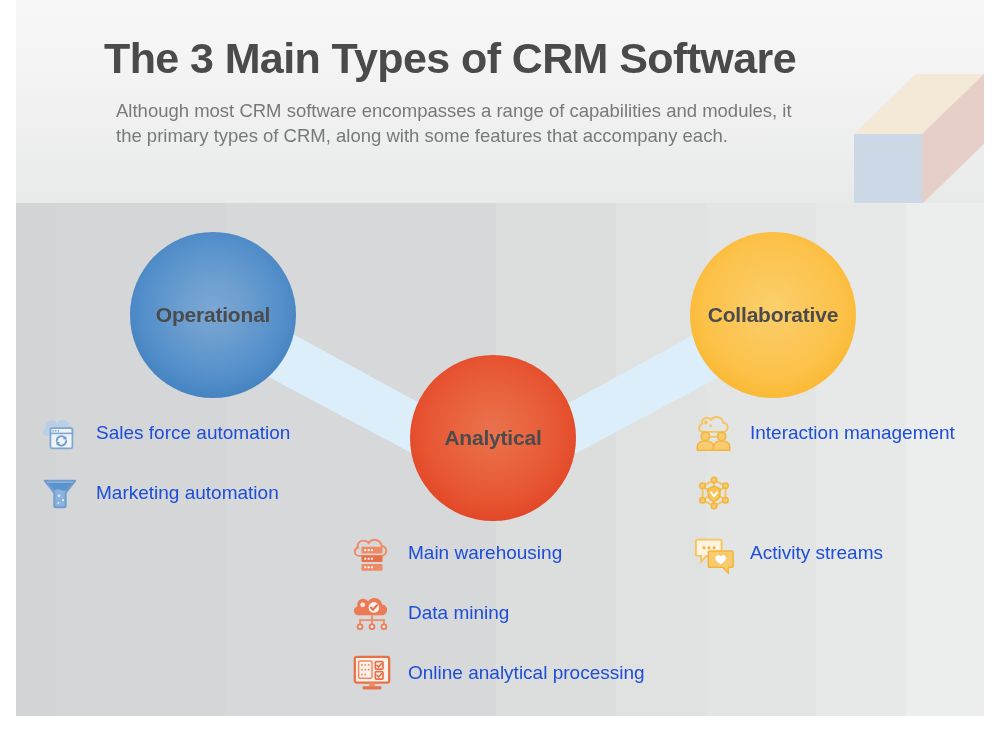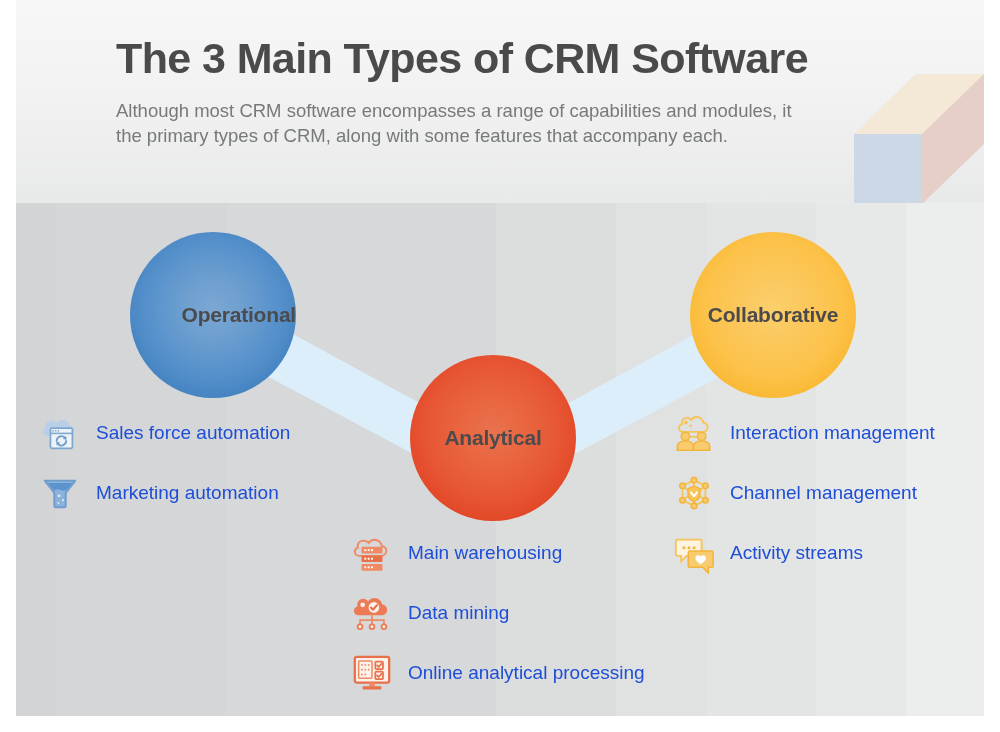--- a/index.html
+++ b/index.html
@@ -21,21 +21,21 @@
     position: absolute;
     left: 16px; top: 0px;
     width: 968px; height: 203px;
     background: linear-gradient(180deg,#f7f7f7 0%, #f2f2f2 45%, #e8e9e9 100%);
     overflow: hidden;
   }
   #header-inner { position: relative; width: 100%; height: 100%; }
 
   #page-title {
     position: absolute;
-    left: 100px; top: 34px;
+    left: 88px; top: 34px;
     font-size: 43px;
     font-weight: bold;
     color: #4a4a4a;
     letter-spacing: -0.6px;
     white-space: nowrap;
   }
   #page-subtitle {
     position: absolute;
     left: 100px; top: 98px;
     width: 760px;
@@ -73,21 +73,20 @@
     font-weight: bold;
     color: #4b4b4d;
     letter-spacing: -0.2px;
     white-space: nowrap;
     position: relative;
     z-index: 3;
   }
   #node-operational {
     left: 114px; top: 29px; width: 166px; height: 166px;
     background: radial-gradient(circle at 50% 46%, #7ba7d4 0%, #6fa0d0 22%, #5590cb 55%, #3d7ebd 82%, #3478b8 100%);
-    justify-content: flex-end;
   }
   #node-analytical {
     left: 394px; top: 152px; width: 166px; height: 166px;
     background: radial-gradient(circle at 50% 46%, #e8724f 0%, #e96842 22%, #e75634 55%, #e04122 82%, #dc3b1e 100%);
   }
   #node-collaborative {
     left: 674px; top: 29px; width: 166px; height: 166px;
     background: radial-gradient(circle at 50% 46%, #fbd06c 0%, #fbc95f 22%, #fcc24a 55%, #f9b52b 82%, #f8b024 100%);
   }
 
@@ -105,21 +104,21 @@
     display: flex; align-items: center; justify-content: center;
   }
   .feature-label {
     margin-left: 14px;
     font-size: 19px;
     color: #1d4ed8;
     white-space: nowrap;
   }
   #col-operational    { left: 22px;  top: 200px; }
   #col-analytical     { left: 334px; top: 320px; }
-  #col-collaborative  { left: 656px; top: 200px; }
+  #col-collaborative  { left: 676px; top: 200px; }
 </style>
 </head>
 <body>
 
 <div id="page">
 
   <div id="header">
     <div id="header-inner">
 
       <svg id="cube" viewBox="0 0 140 185" preserveAspectRatio="none">
@@ -302,21 +301,20 @@
               <circle cx="34" cy="14.5" r="2.9"></circle>
               <circle cx="10" cy="14.5" r="2.9"></circle>
               <circle cx="34" cy="29.5" r="2.9"></circle>
               <circle cx="10" cy="29.5" r="2.9"></circle>
               <circle cx="22" cy="35.5" r="2.9"></circle>
             </g>
             <path d="M22 14.8l6.3 2.6v5.6c0 3.6-2.6 6.6-6.3 8-3.7-1.4-6.3-4.4-6.3-8v-5.6L22 14.8z" fill="#f8c556" stroke="#f2b53c" stroke-width="1.5"></path>
             <path d="M18.9 21.3l3.1 4.2 3.1-4.2" fill="none" stroke="#ffffff" stroke-width="2" stroke-linecap="round" stroke-linejoin="round"></path>
           </svg>
         </div>
-        <div class="feature-label">Channel management</div>
       </div>
 
       <div class="feature-row">
         <div class="feature-icon">
           <svg viewBox="0 0 44 44" width="42" height="42">
             <path d="M4.5 8h24c.8 0 1.5.7 1.5 1.5v14c0 .8-.7 1.5-1.5 1.5H14l-5.5 6v-6H4.5c-.8 0-1.5-.7-1.5-1.5v-14C3 8.7 3.7 8 4.5 8z" fill="#fdf3df" stroke="#f7c45c" stroke-width="2"></path>
             <g fill="#f2b53c">
               <circle cx="11.5" cy="16.5" r="1.6"></circle>
               <circle cx="16.8" cy="16.5" r="1.6"></circle>
               <circle cx="22.1" cy="16.5" r="1.6"></circle>

